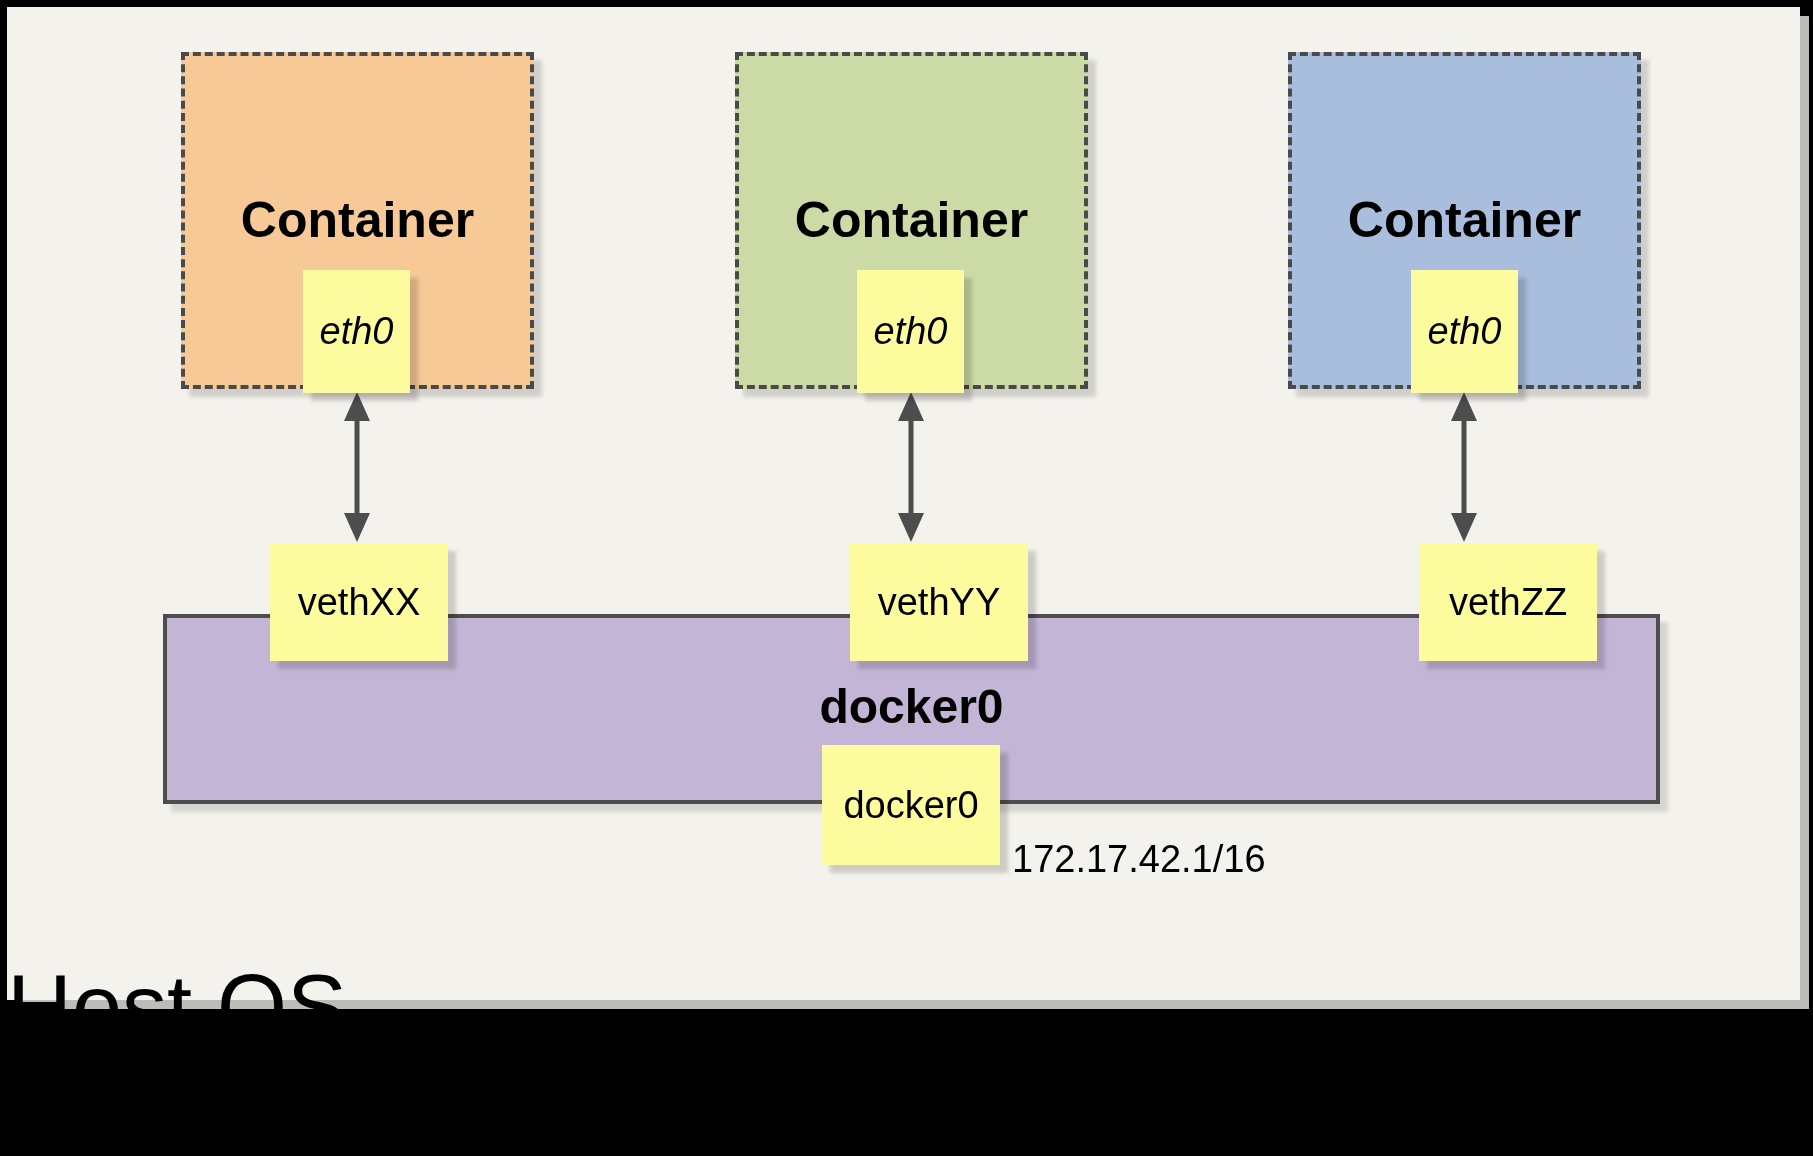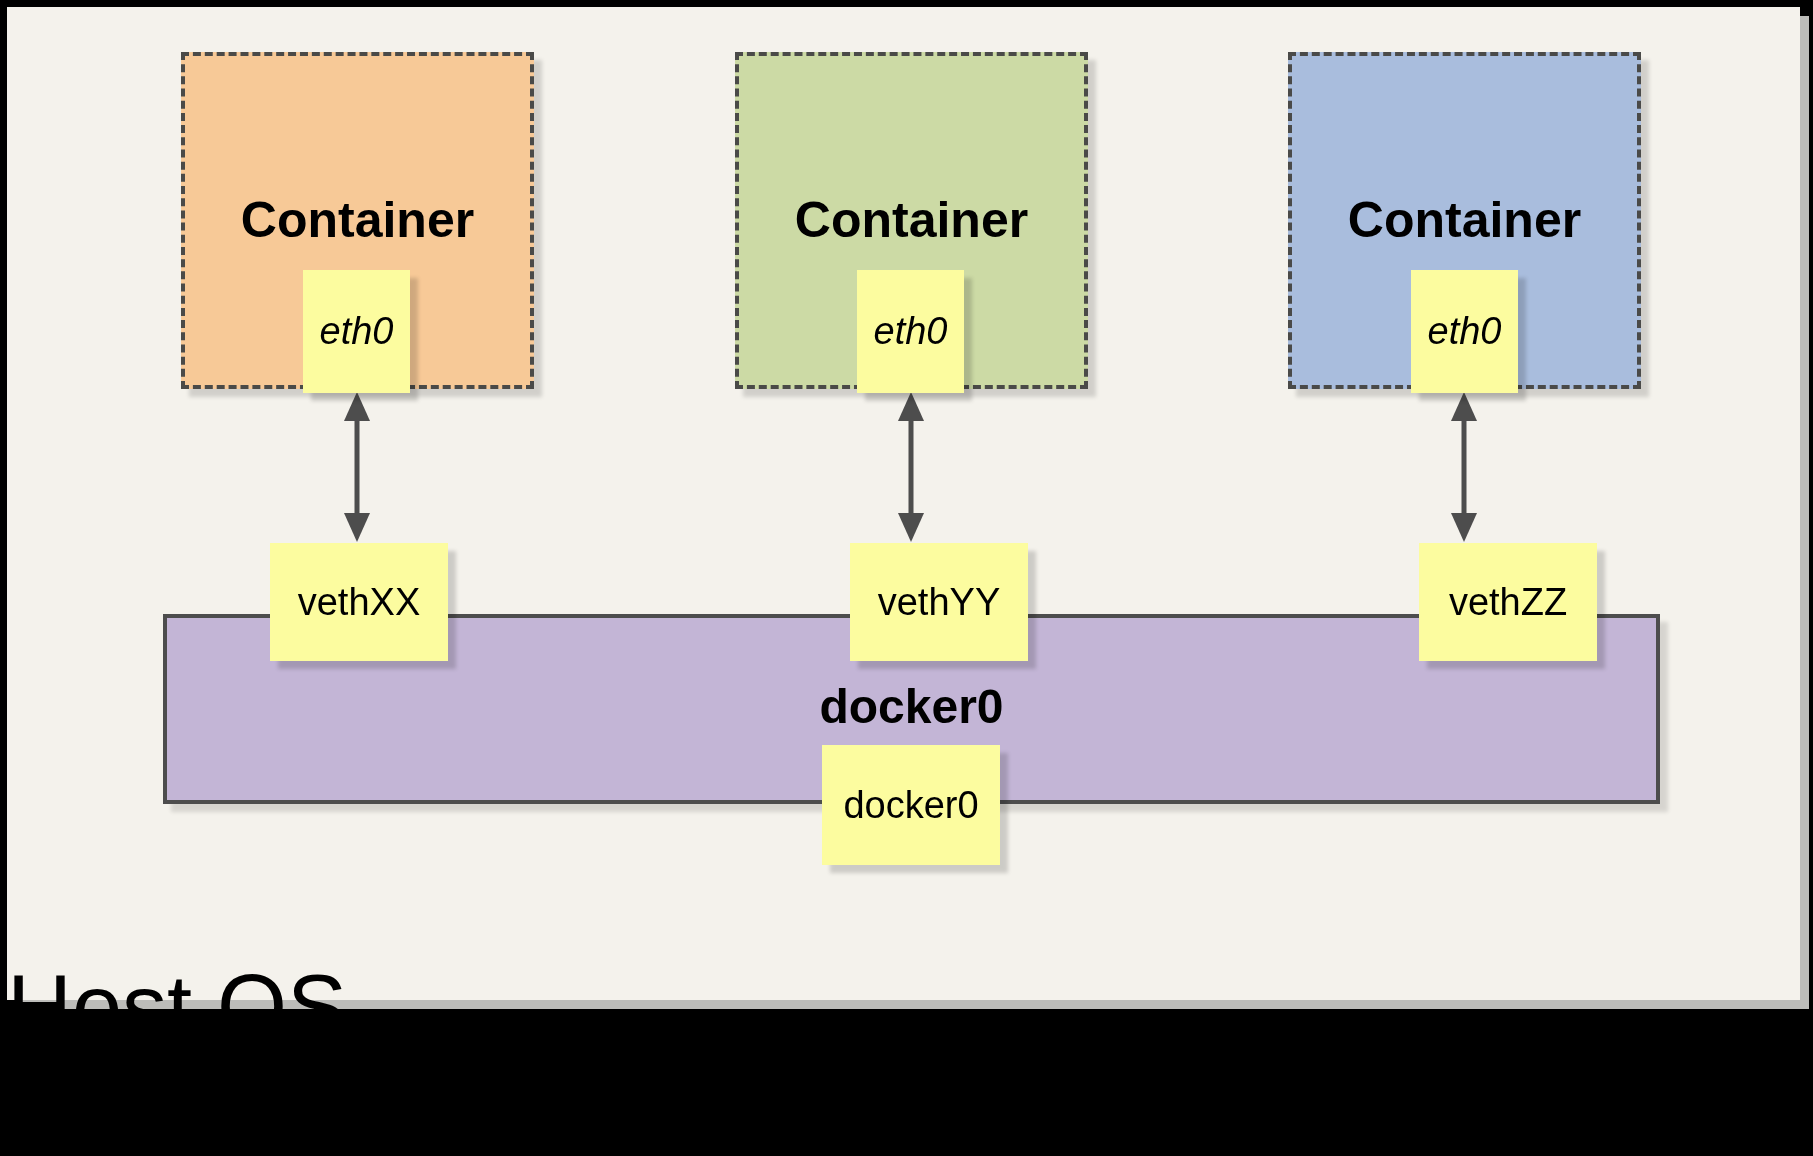--- a/index.html
+++ b/index.html
@@ -161,17 +161,18 @@
       <span>vethYY</span>
     </div>
     <div class="ybox veth-box v3" style="background: rgb(252, 252, 159);">
       <span>vethZZ</span>
     </div>
 
     <div class="ybox dbox" style="background: rgb(252, 252, 159);">
       <span>docker0</span>
     </div>
 
+    <div class="subnet">172.17.42.1/16</div>
 
     <div class="host-label">Host OS</div>
 
   </div>
 </div>
 
 </body></html>

